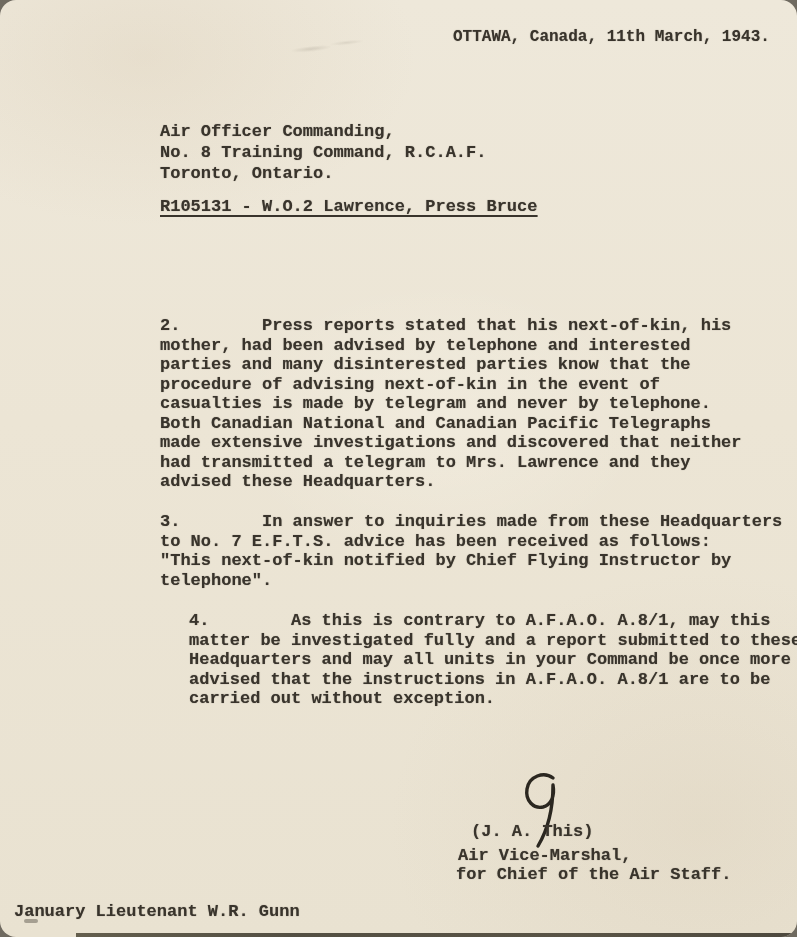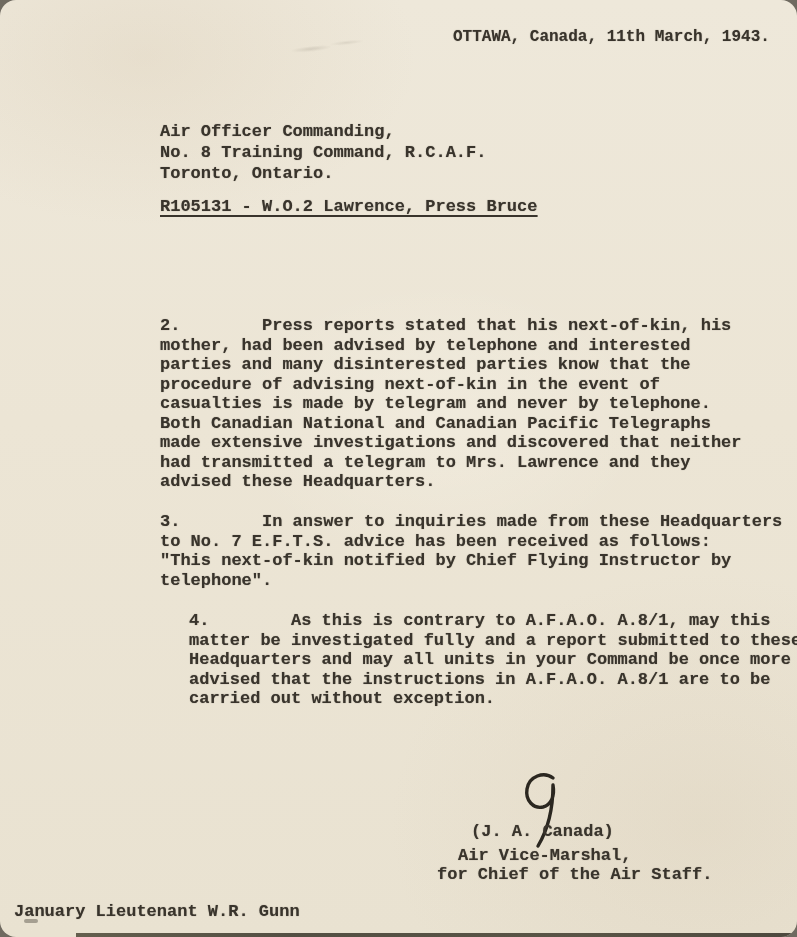--- a/index.html
+++ b/index.html
@@ -46,21 +46,21 @@
     text-decoration: underline;
     text-decoration-thickness: 2px;
     text-underline-offset: 4px;
   }
   .para-1 { top: 237px; left: 160px; }
   .para-2 { top: 316px; left: 160px; }
   .para-3 { top: 512px; left: 160px; }
   .para-4 { top: 611px; left: 160px; margin-left: 29px; }
   .sig-name  { top: 822px; left: 471px; }
   .sig-rank  { top: 846px; left: 458px; }
-  .sig-title { top: 865px; left: 437px; }
+  .sig-title { top: 865px; left: 456px; }
   .footer-line { top: 902px; left: 14px; }
   .signature-svg {
     position: absolute;
     left: 505px;
     top: 762px;
     width: 80px;
     height: 95px;
   }
   .bottom-bar {
     position: absolute;
@@ -132,21 +132,21 @@
 carried out without exception.</div>
 
   <svg class="signature-svg" viewBox="505 762 80 95" xmlns="http://www.w3.org/2000/svg">
     <path d="M 553 778
              C 544 771, 529 776, 527 789
              C 525 801, 534 809, 543 807
              C 551 805, 555 796, 553 785
              C 553 804, 550 826, 538 846" fill="none" stroke="#2b2720" stroke-width="3.4" stroke-linecap="round" stroke-linejoin="round"></path>
   </svg>
 
-  <div class="line sig-name">(J. A. Canada)</div>
+  <div class="line sig-name">(J. A. This)</div>
 
   <div class="line sig-rank">Air Vice-Marshal,</div>
 
   <div class="line sig-title">for Chief of the Air Staff.</div>
 
   <div class="line footer-line">January Lieutenant W.R. Gunn</div>
 
   <div class="scan-speck"></div>
 
   <div class="bottom-bar"></div>

